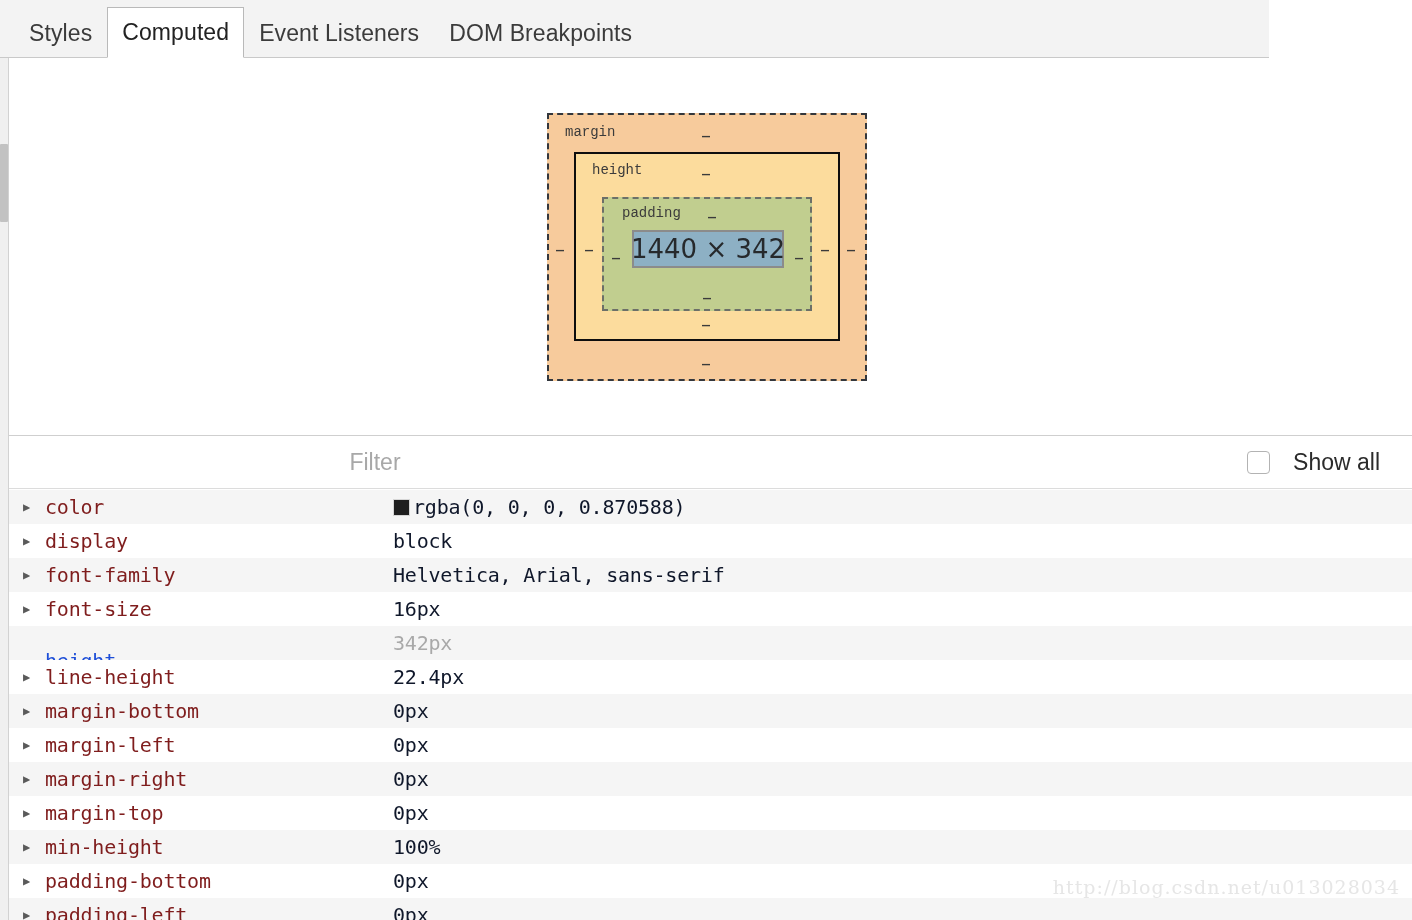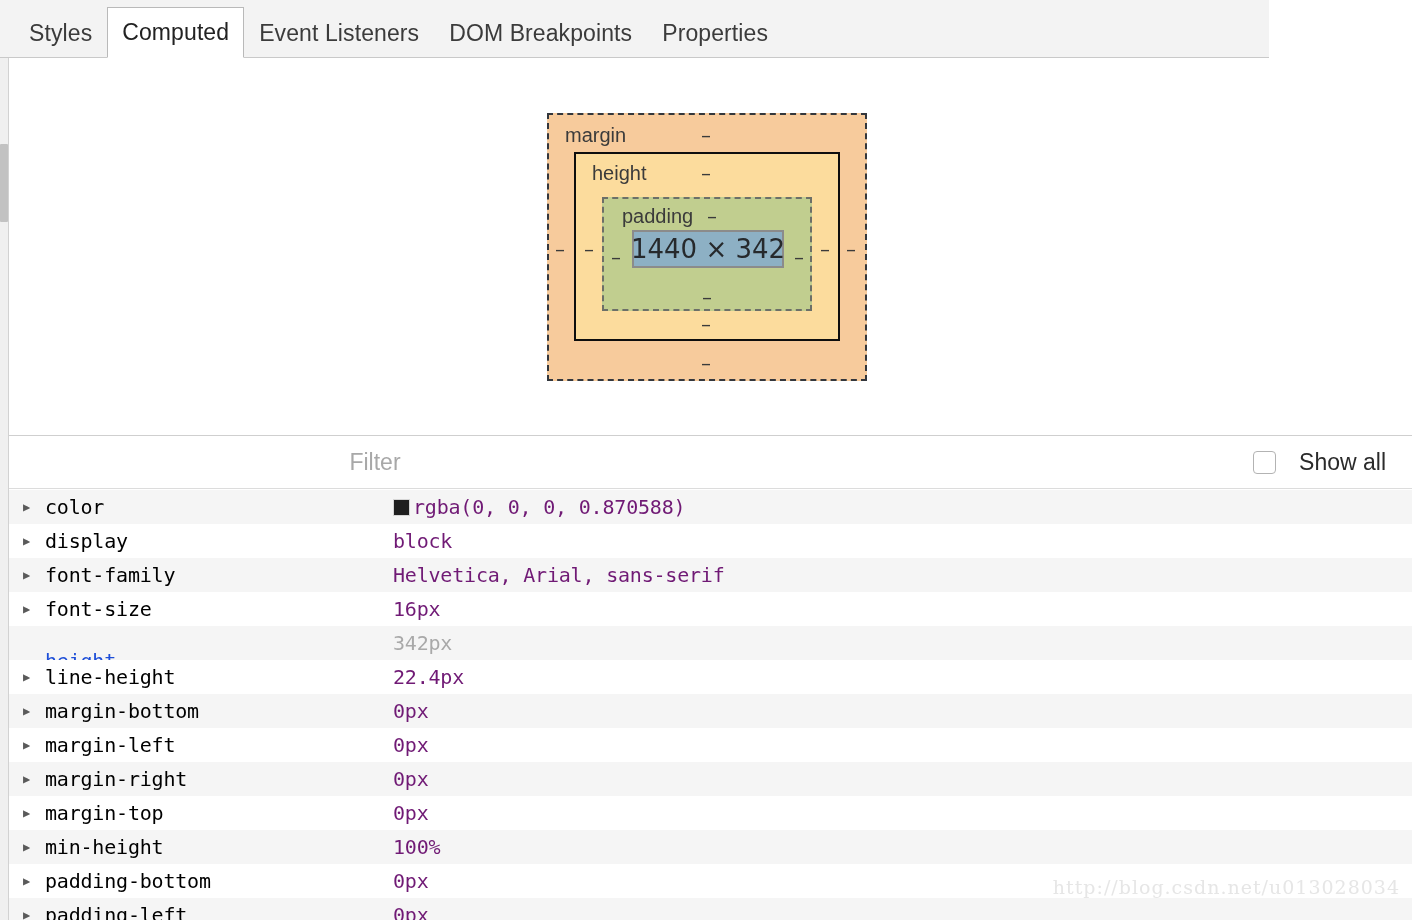--- a/index.html
+++ b/index.html
@@ -87,23 +87,23 @@
     height: 270px;
     font-family: "DejaVu Sans", sans-serif;
   }
 
   .bm-box {
     position: absolute;
     display: block;
   }
   .bm-label {
     position: absolute;
-    font-size: 20px;
+    font-size: 14px;
     color: #3b3b3b;
-    font-family: Liberation Sans, sans-serif;
+    font-family: Liberation Mono, monospace;
     white-space: nowrap;
   }
   .bm-dash {
     position: absolute;
     font-size: 20px;
     color: #3b3b3b;
     font-family: "DejaVu Sans", sans-serif;
     line-height: 1;
   }
 
@@ -169,21 +169,21 @@
     height: 40px;
     padding: 0;
     text-align: center;
   }
   .filter-input::placeholder { color: #a8a8a8; }
 
   .showall {
     display: flex;
     align-items: center;
     gap: 23px;
-    margin-right: 16px;
+    margin-right: 22px;
     cursor: default;
   }
   .checkbox {
     width: 23px; height: 23px;
     border: 1px solid #b3b3b3;
     border-radius: 4px;
     background: #ffffff;
     display: inline-block;
   }
   .showall-label {
@@ -221,30 +221,30 @@
     line-height: 1;
     display: flex;
     align-items: center;
   }
   .prop-arrow.hidden { visibility: hidden; }
 
   .prop-name {
     flex: 0 0 auto;
     width: 348px;
     font-size: 20px;
-    color: #000000;
+    color: #7f1d1d;
     white-space: nowrap;
     letter-spacing: -0.2px;
   }
   .prop-row.dim .prop-name { color: #1d4ed8; margin-top: 36px; }
   .prop-row.dim .prop-value { color: #a9a9a9; }
 
   .prop-value {
     font-size: 20px;
-    color: #701a75;
+    color: #0f172a;
     white-space: nowrap;
     display: flex;
     align-items: center;
     letter-spacing: -0.2px;
   }
   .color-swatch {
     display: inline-block;
     width: 17px; height: 17px;
     background: #1f1f1f;
     border: 1px solid #d6d6d6;
@@ -268,21 +268,20 @@
 </head>
 <body>
 
 <div id="app">
 
   <div class="tabbar" id="tabbar">
       <div class="tab">Styles</div>
       <div class="tab active">Computed</div>
       <div class="tab">Event Listeners</div>
       <div class="tab">DOM Breakpoints</div>
-      <div class="tab">Properties</div>
     </div>
 
   <div class="left-scroll">
     <div class="left-scroll-thumb"></div>
   </div>
 
   <div class="boxmodel-panel">
     <div class="bm-wrap">
 
       <div class="bm-box bm-margin">

